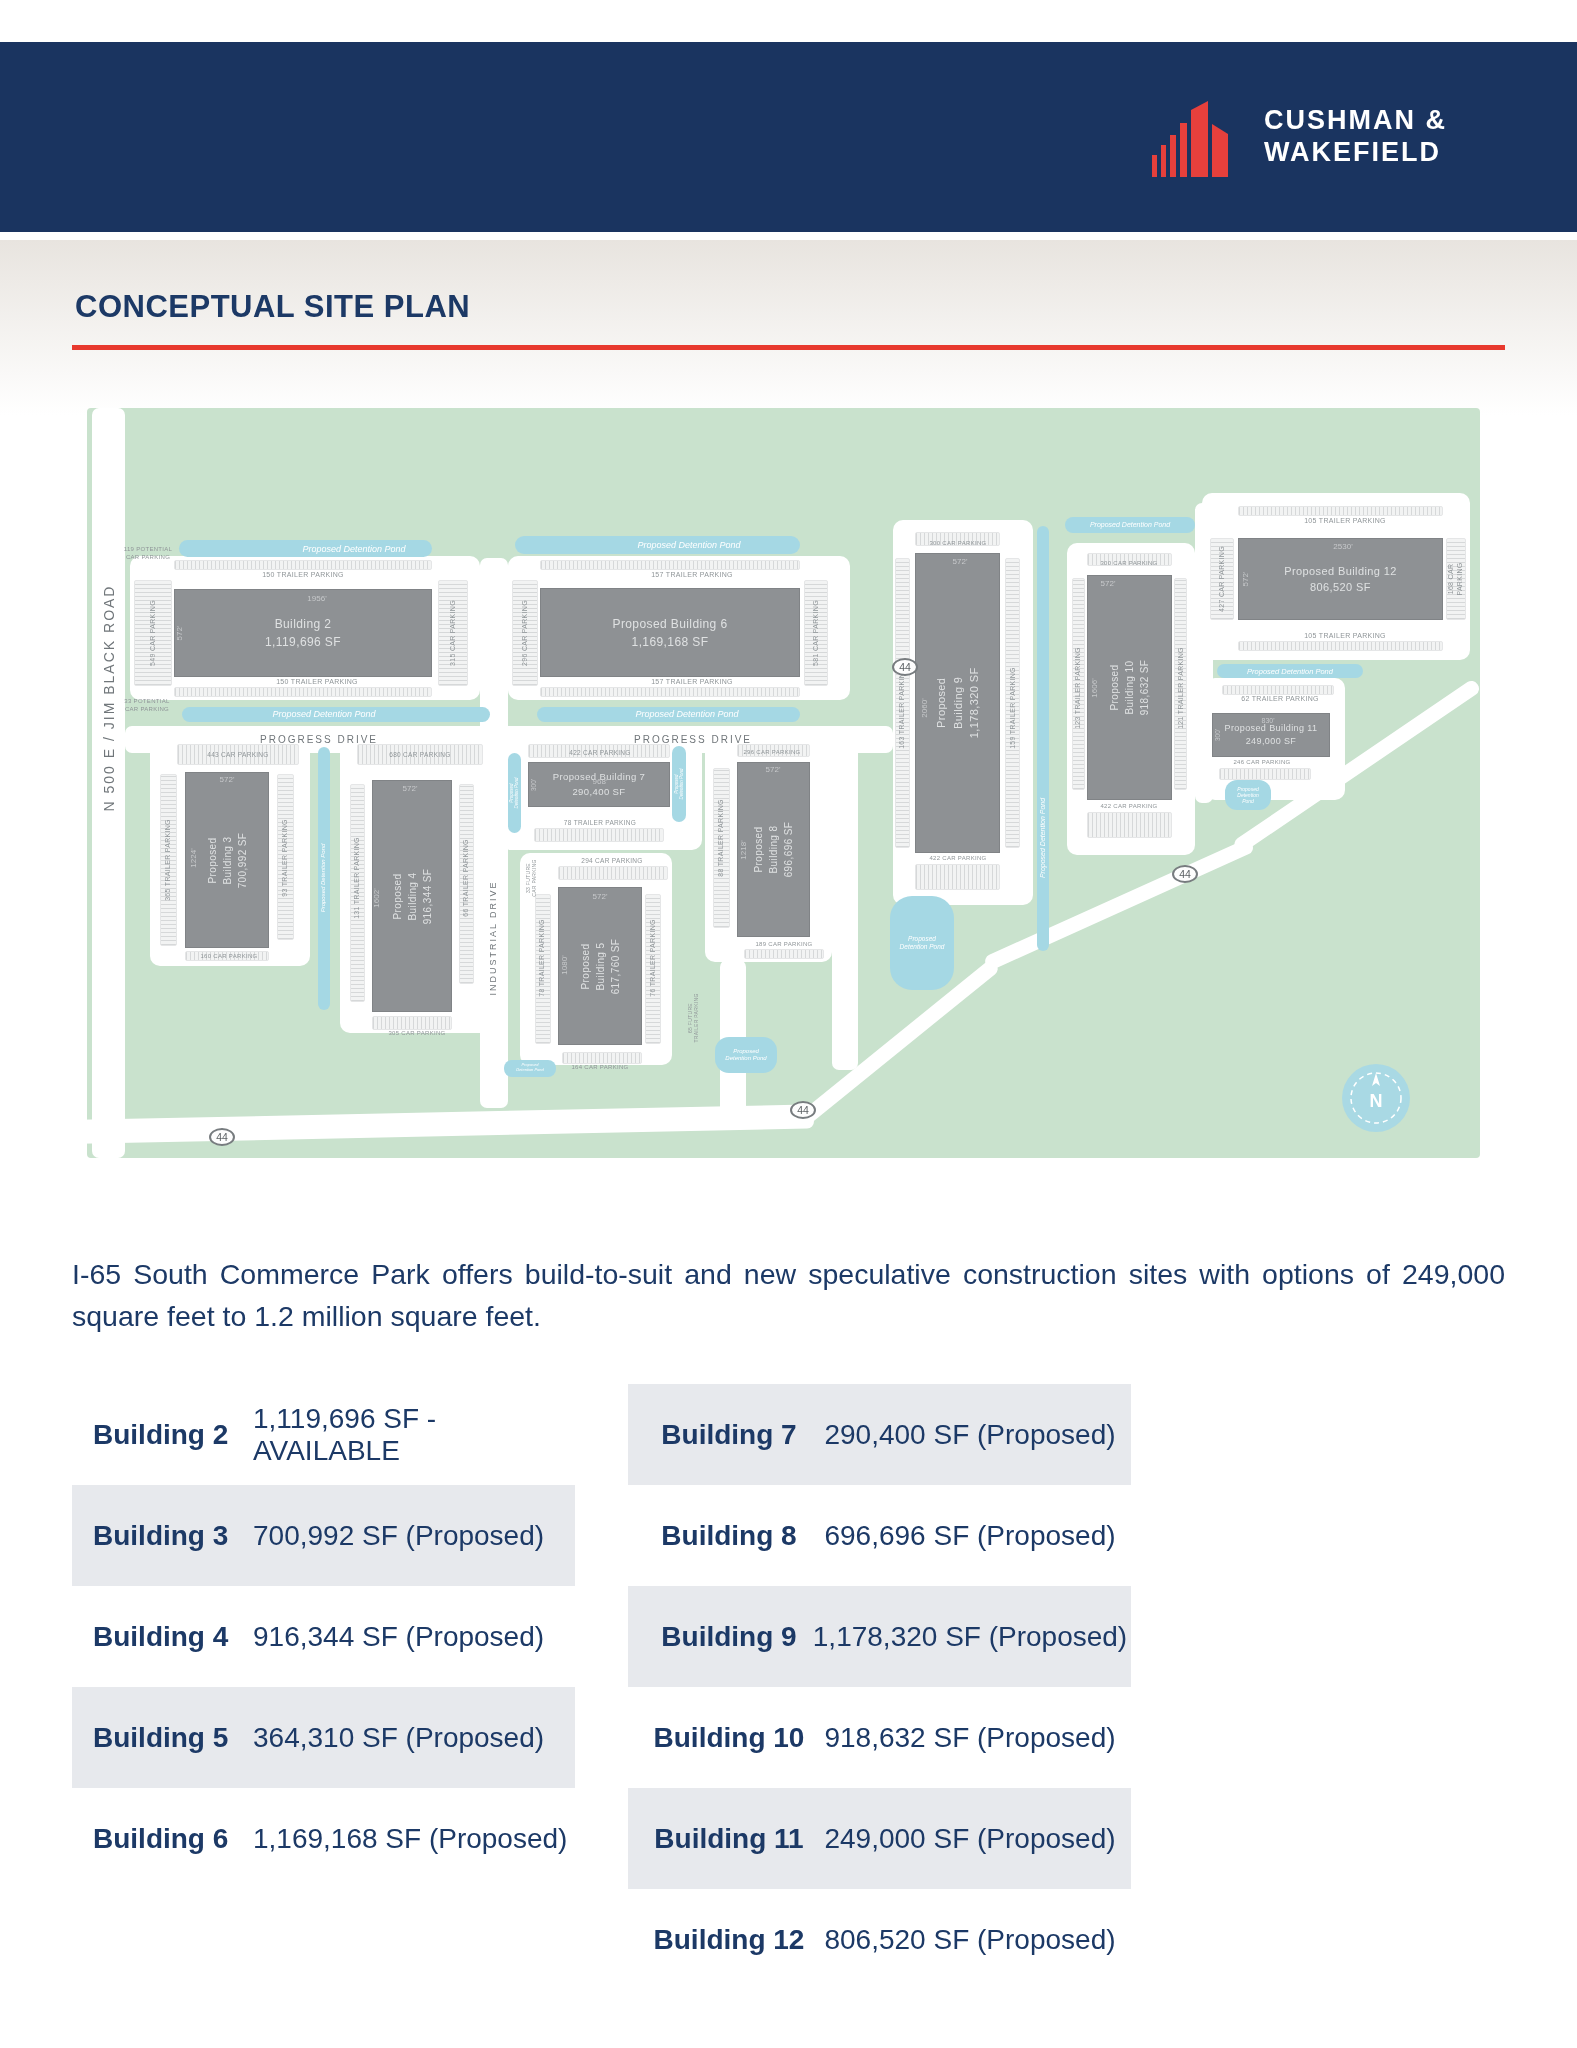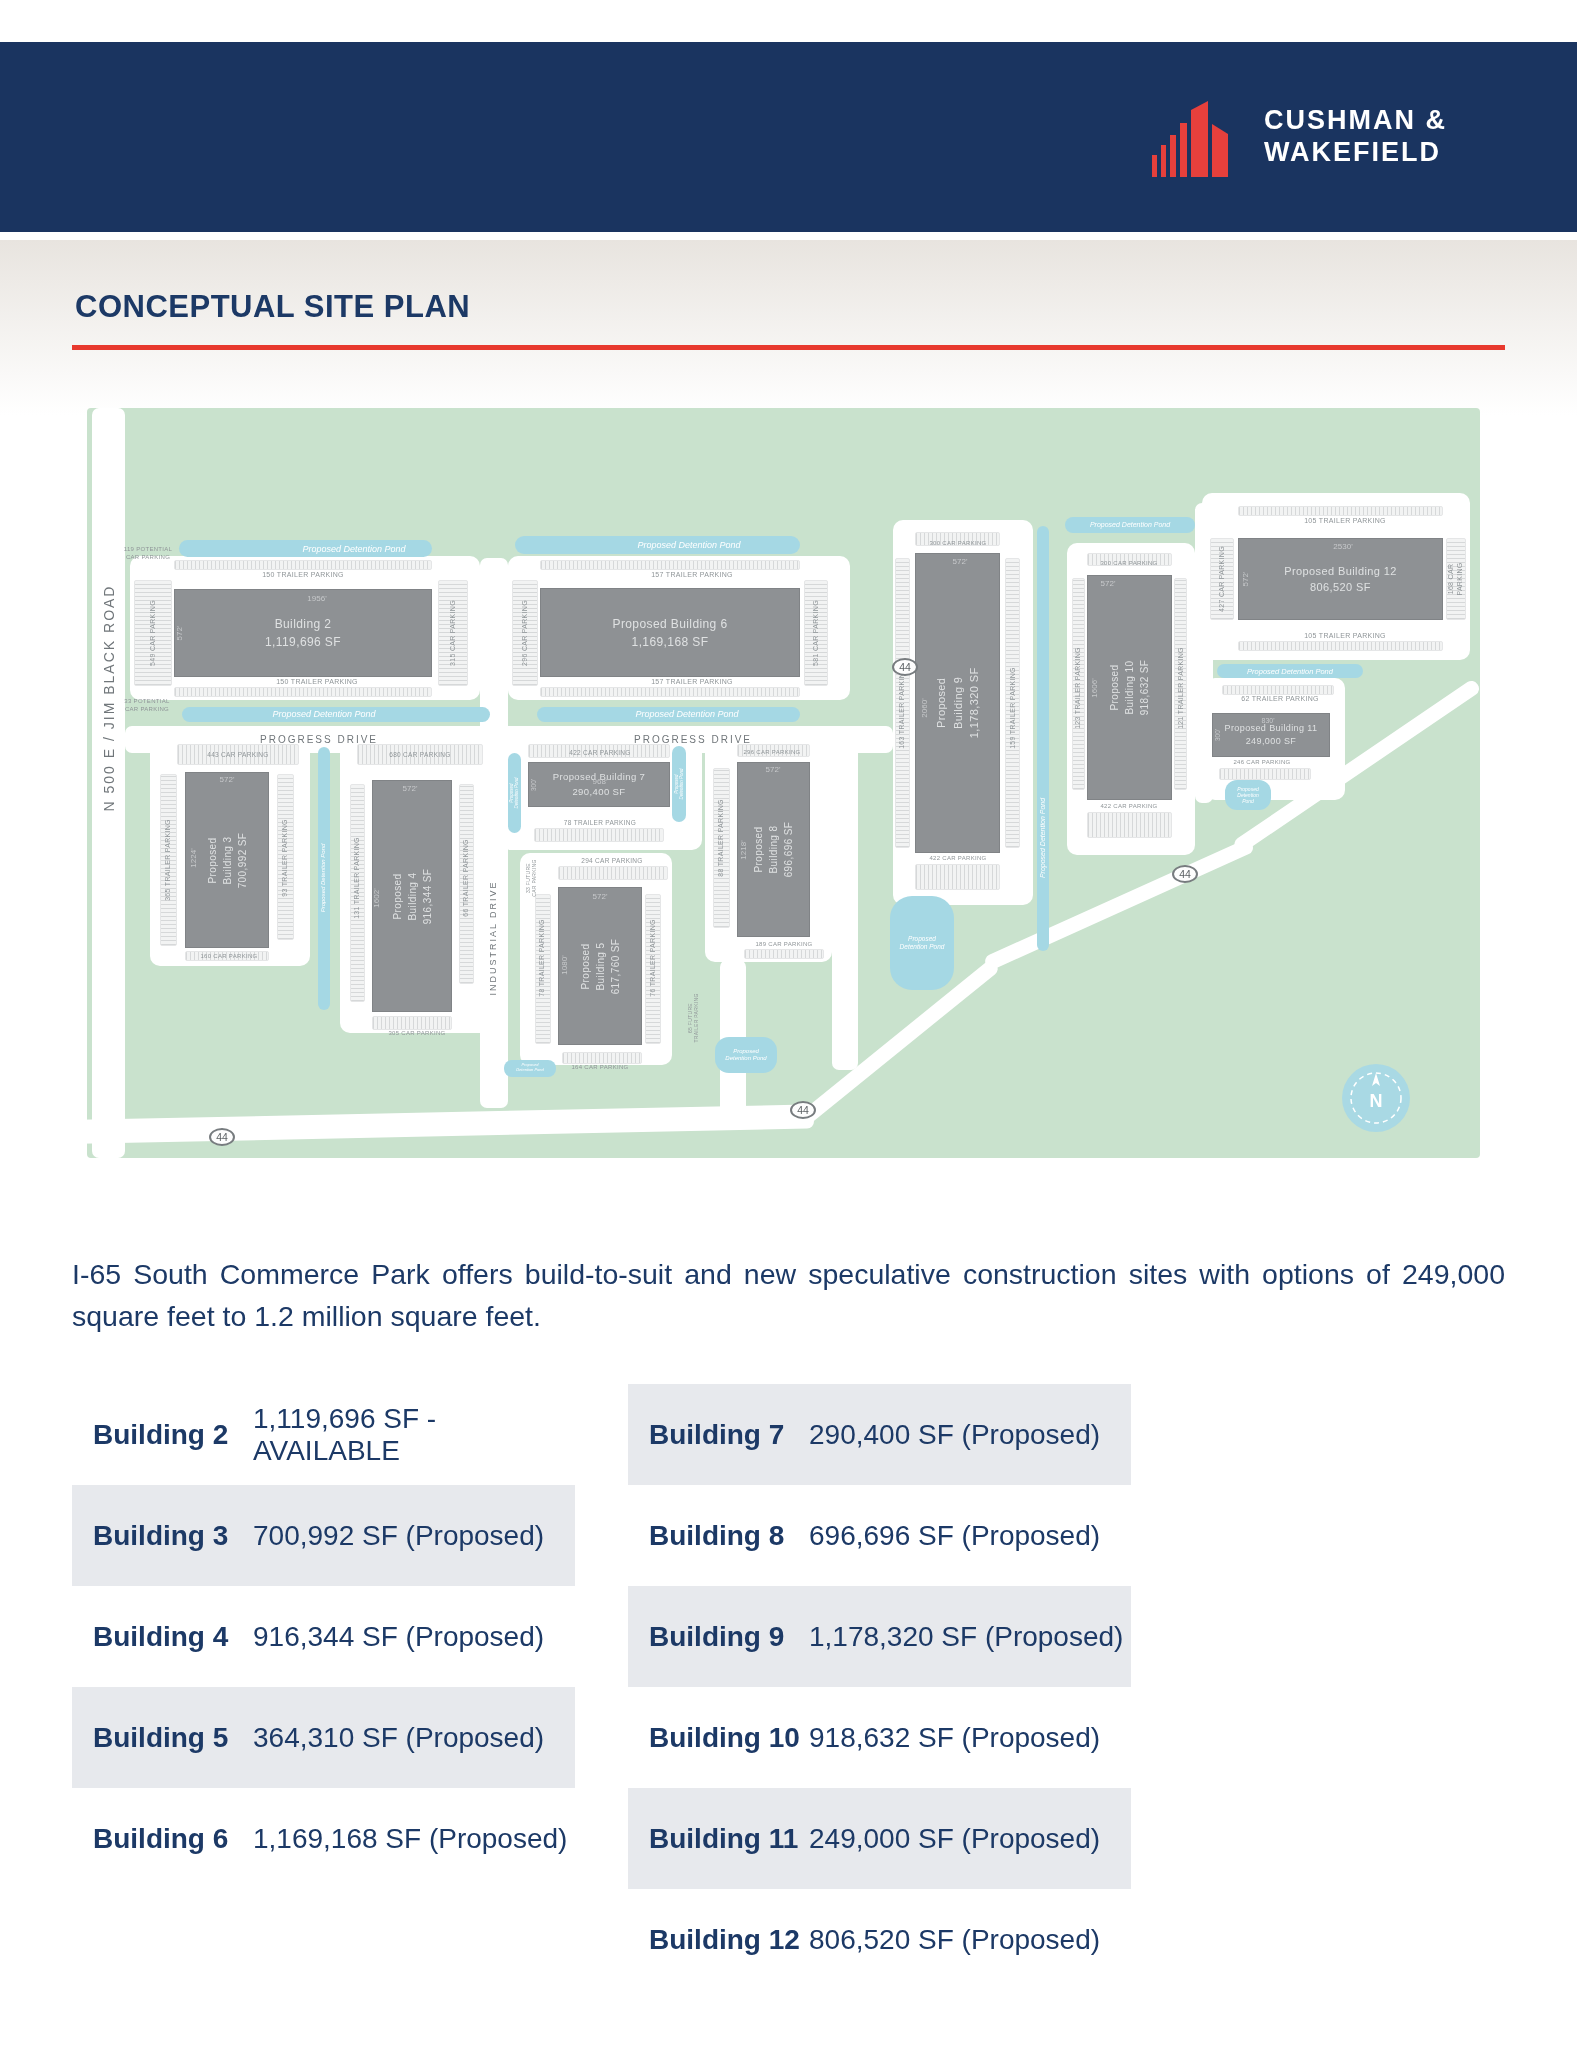--- a/index.html
+++ b/index.html
@@ -28,21 +28,21 @@
   .el-mlabel{color:#8f9598;font-size:7px;letter-spacing:0.3px;white-space:pre-line;text-align:center;line-height:1.25;}
   .el-plabel{color:#ffffff;font-style:italic;font-size:8px;white-space:pre-line;text-align:center;line-height:1.2;}
   .el-rlabel{color:#70767a;font-size:10px;letter-spacing:2px;white-space:nowrap;}
   .el-dim{color:#c7c9cb;font-size:8px;white-space:nowrap;}
   .el-shield{width:26px;height:18px;border:2px solid #777c7f;border-radius:50%;background:#fdfdfd;
              color:#5a5f62;font-size:10.5px;display:flex;align-items:center;justify-content:center;}
   .el-compass{}
   
   #para{left:72px;top:1224px;width:1433px;font-size:28.5px;line-height:1.48;color:#1c3966;text-align:justify;}
   .tcol{position:absolute;top:1384px;width:503px;}
-  #tcol-left{left:72px;} #tcol-right{left:628px;}
+  #tcol-left{left:72px;} #tcol-right{left:628px;text-align:center;}
   .trow{height:101px;display:flex;align-items:center;padding-left:21px;box-sizing:border-box;font-size:28px;color:#1c3966;}
   .trow.alt{background:#e7e9ed;}
   .tlabel{font-weight:bold;width:160px;flex:none;}
   .tvalue{flex:1;}
 </style>
 </head>
 <body>
 
 <div class="abs" id="topbar">
   <div id="logo">

